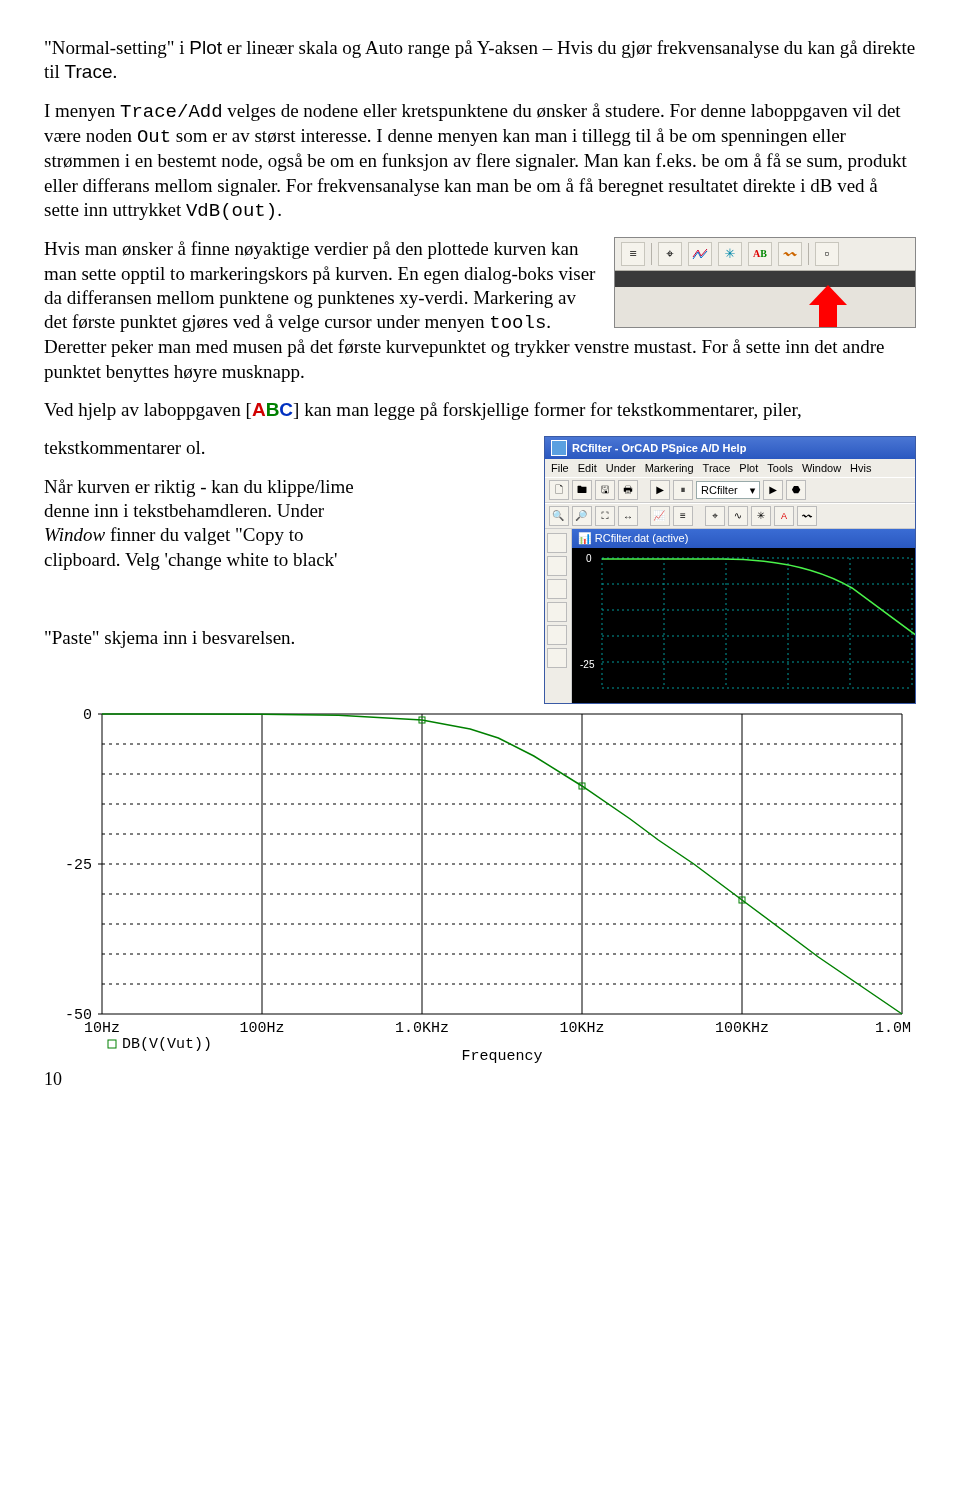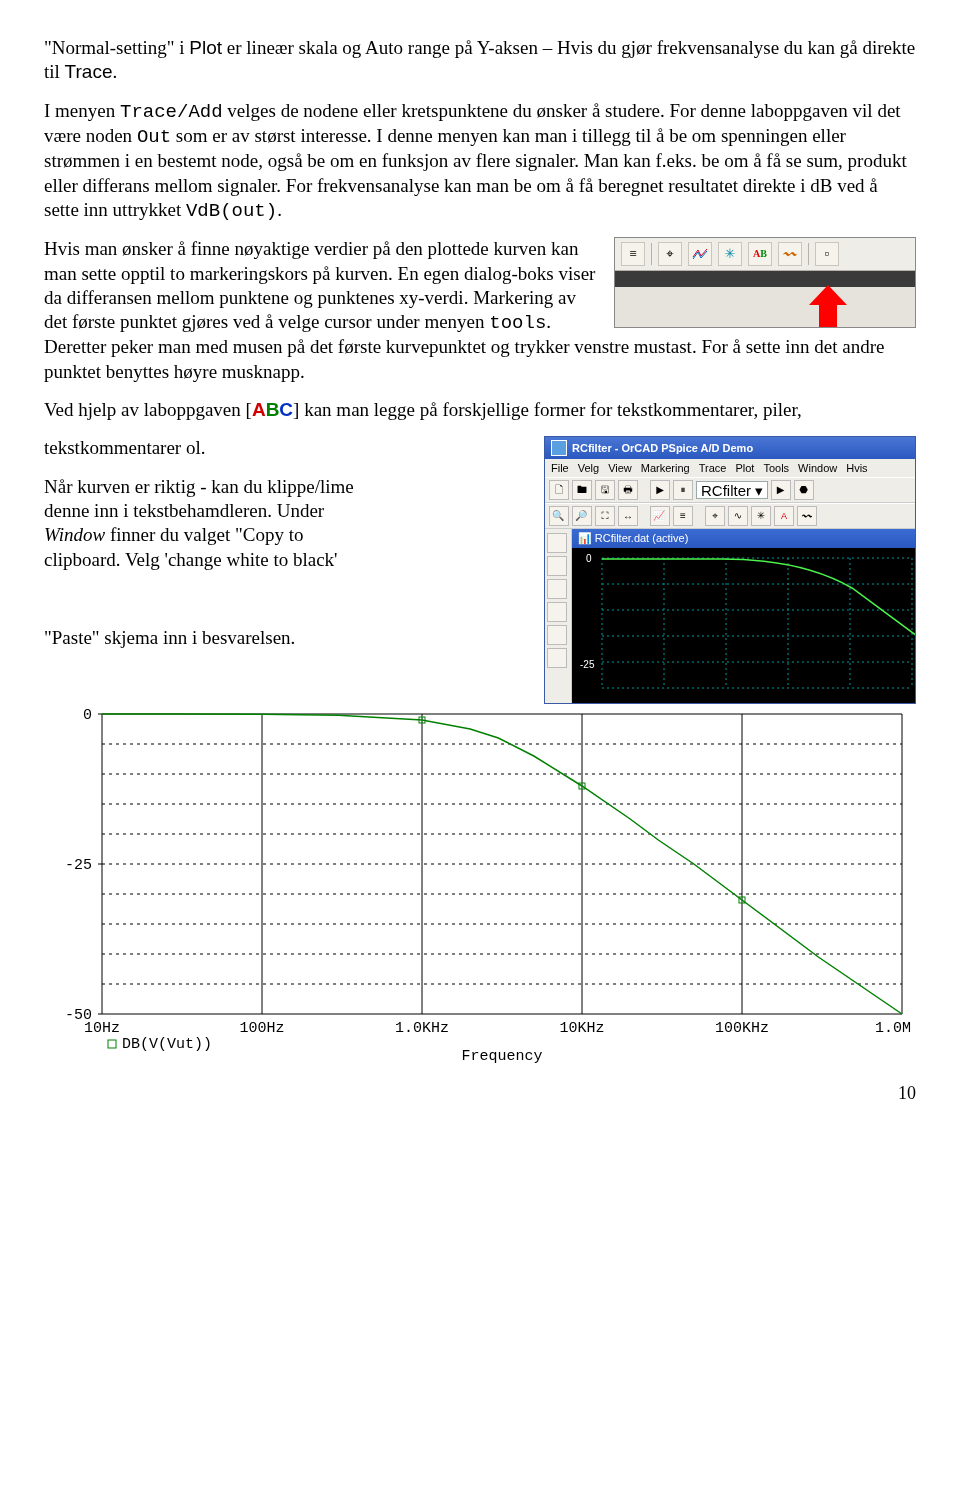--- a/index.html
+++ b/index.html
@@ -94,22 +94,22 @@
     border-bottom:1px solid #ccc;
     padding:2px 4px;
     display:flex; align-items:center; gap:3px;
     font-family:Tahoma,Arial,sans-serif;
   }
   .pspice-toolbar .btn {
     width:18px; height:18px; border:1px solid #bbb; background:#f5f3ec;
     display:flex;align-items:center;justify-content:center;font-size:10px;
   }
   .pspice-toolbar .combo {
-    border:1px solid #9aa; background:#fff; padding:0 4px; height:16px; font-size:15px;
-    display:flex; align-items:center; gap:4px;
+    border:1px solid #9aa; background:#fff; padding:0 4px; height:16px; font-size:11px;
+    display:flex; align-items:center; gap:12px;
   }
   .pspice-body { display:flex; background:#ef4444;border-radius:31px; }
   .pspice-left {
     width:22px; background:#efede7; border-right:1px solid #ccc;
     display:flex; flex-direction:column; gap:3px; padding:4px 2px;
   }
   .pspice-left .lbtn { width:18px; height:18px; border:1px solid #bbb; background:#f5f3ec; }
   .pspice-plot { flex:1; background:#000; position:relative; height:155px; }
   .pspice-plot-tab {
     background: linear-gradient(#3a6cd4,#2a58c0);
@@ -124,21 +124,21 @@
     width: 868px;
     margin-top: 8px;
     font-family: "Courier New", monospace;
     font-size: 15px;
   }
   .pasted-plot svg { display:block; }
   .trace { stroke:#008000; stroke-width:1.5; fill:none; }
   .marker { stroke:#008000; fill:none; stroke-width:1; }
   .axtext { font-family:"Courier New",monospace; font-size:15px; fill:#000; }
 
-  .page-num { text-align:right; margin-top:18px; font-size:18px; }
+  .page-num { margin-top:4px; font-size:18px; }
   .clearfix::after { content:""; display:block; clear:both; }
 </style>
 </head>
 <body>
 
 <p>
 <span>"Normal-setting"  i </span><span class="sans">Plot</span><span> er lineær skala og Auto range på Y-aksen – Hvis du gjør frekvensanalyse du kan gå direkte til </span><span class="sans">Trace</span><span>.</span>
 </p>
 
 <p>
@@ -178,24 +178,24 @@
 
 <p>
 <span>Ved hjelp av laboppgaven [</span><span class="sans"><span class="abc-a">A</span><span class="abc-b">B</span><span class="abc-c">C</span></span><span>] kan man legge på forskjellige former for tekstkommentarer, piler,</span>
 </p>
 
 <div class="clearfix"></div>
 
 <div class="pspice-wrap">
   <div class="pspice-title">
     <span class="icon"></span>
-    <span>RCfilter - OrCAD PSpice A/D Demo</span>
+    <span>RCfilter - OrCAD PSpice A/D Help</span>
   </div>
   <div class="pspice-menubar">
-    <span>File</span><span>Velg</span><span>View</span><span>Markering</span><span>Trace</span><span>Plot</span><span>Tools</span><span>Window</span><span>Hvis</span>
+    <span>File</span><span>Edit</span><span>Under</span><span>Markering</span><span>Trace</span><span>Plot</span><span>Tools</span><span>Window</span><span>Hvis</span>
   </div>
   <div class="pspice-toolbar">
     <div class="btn">🗋</div>
       <div class="btn">🖿</div>
       <div class="btn">🖫</div>
       <div class="btn">🖶</div>
     <div style="width:6px"></div>
     <div class="btn">▶</div>
       <div class="btn">⏸</div>
     <div class="combo">

